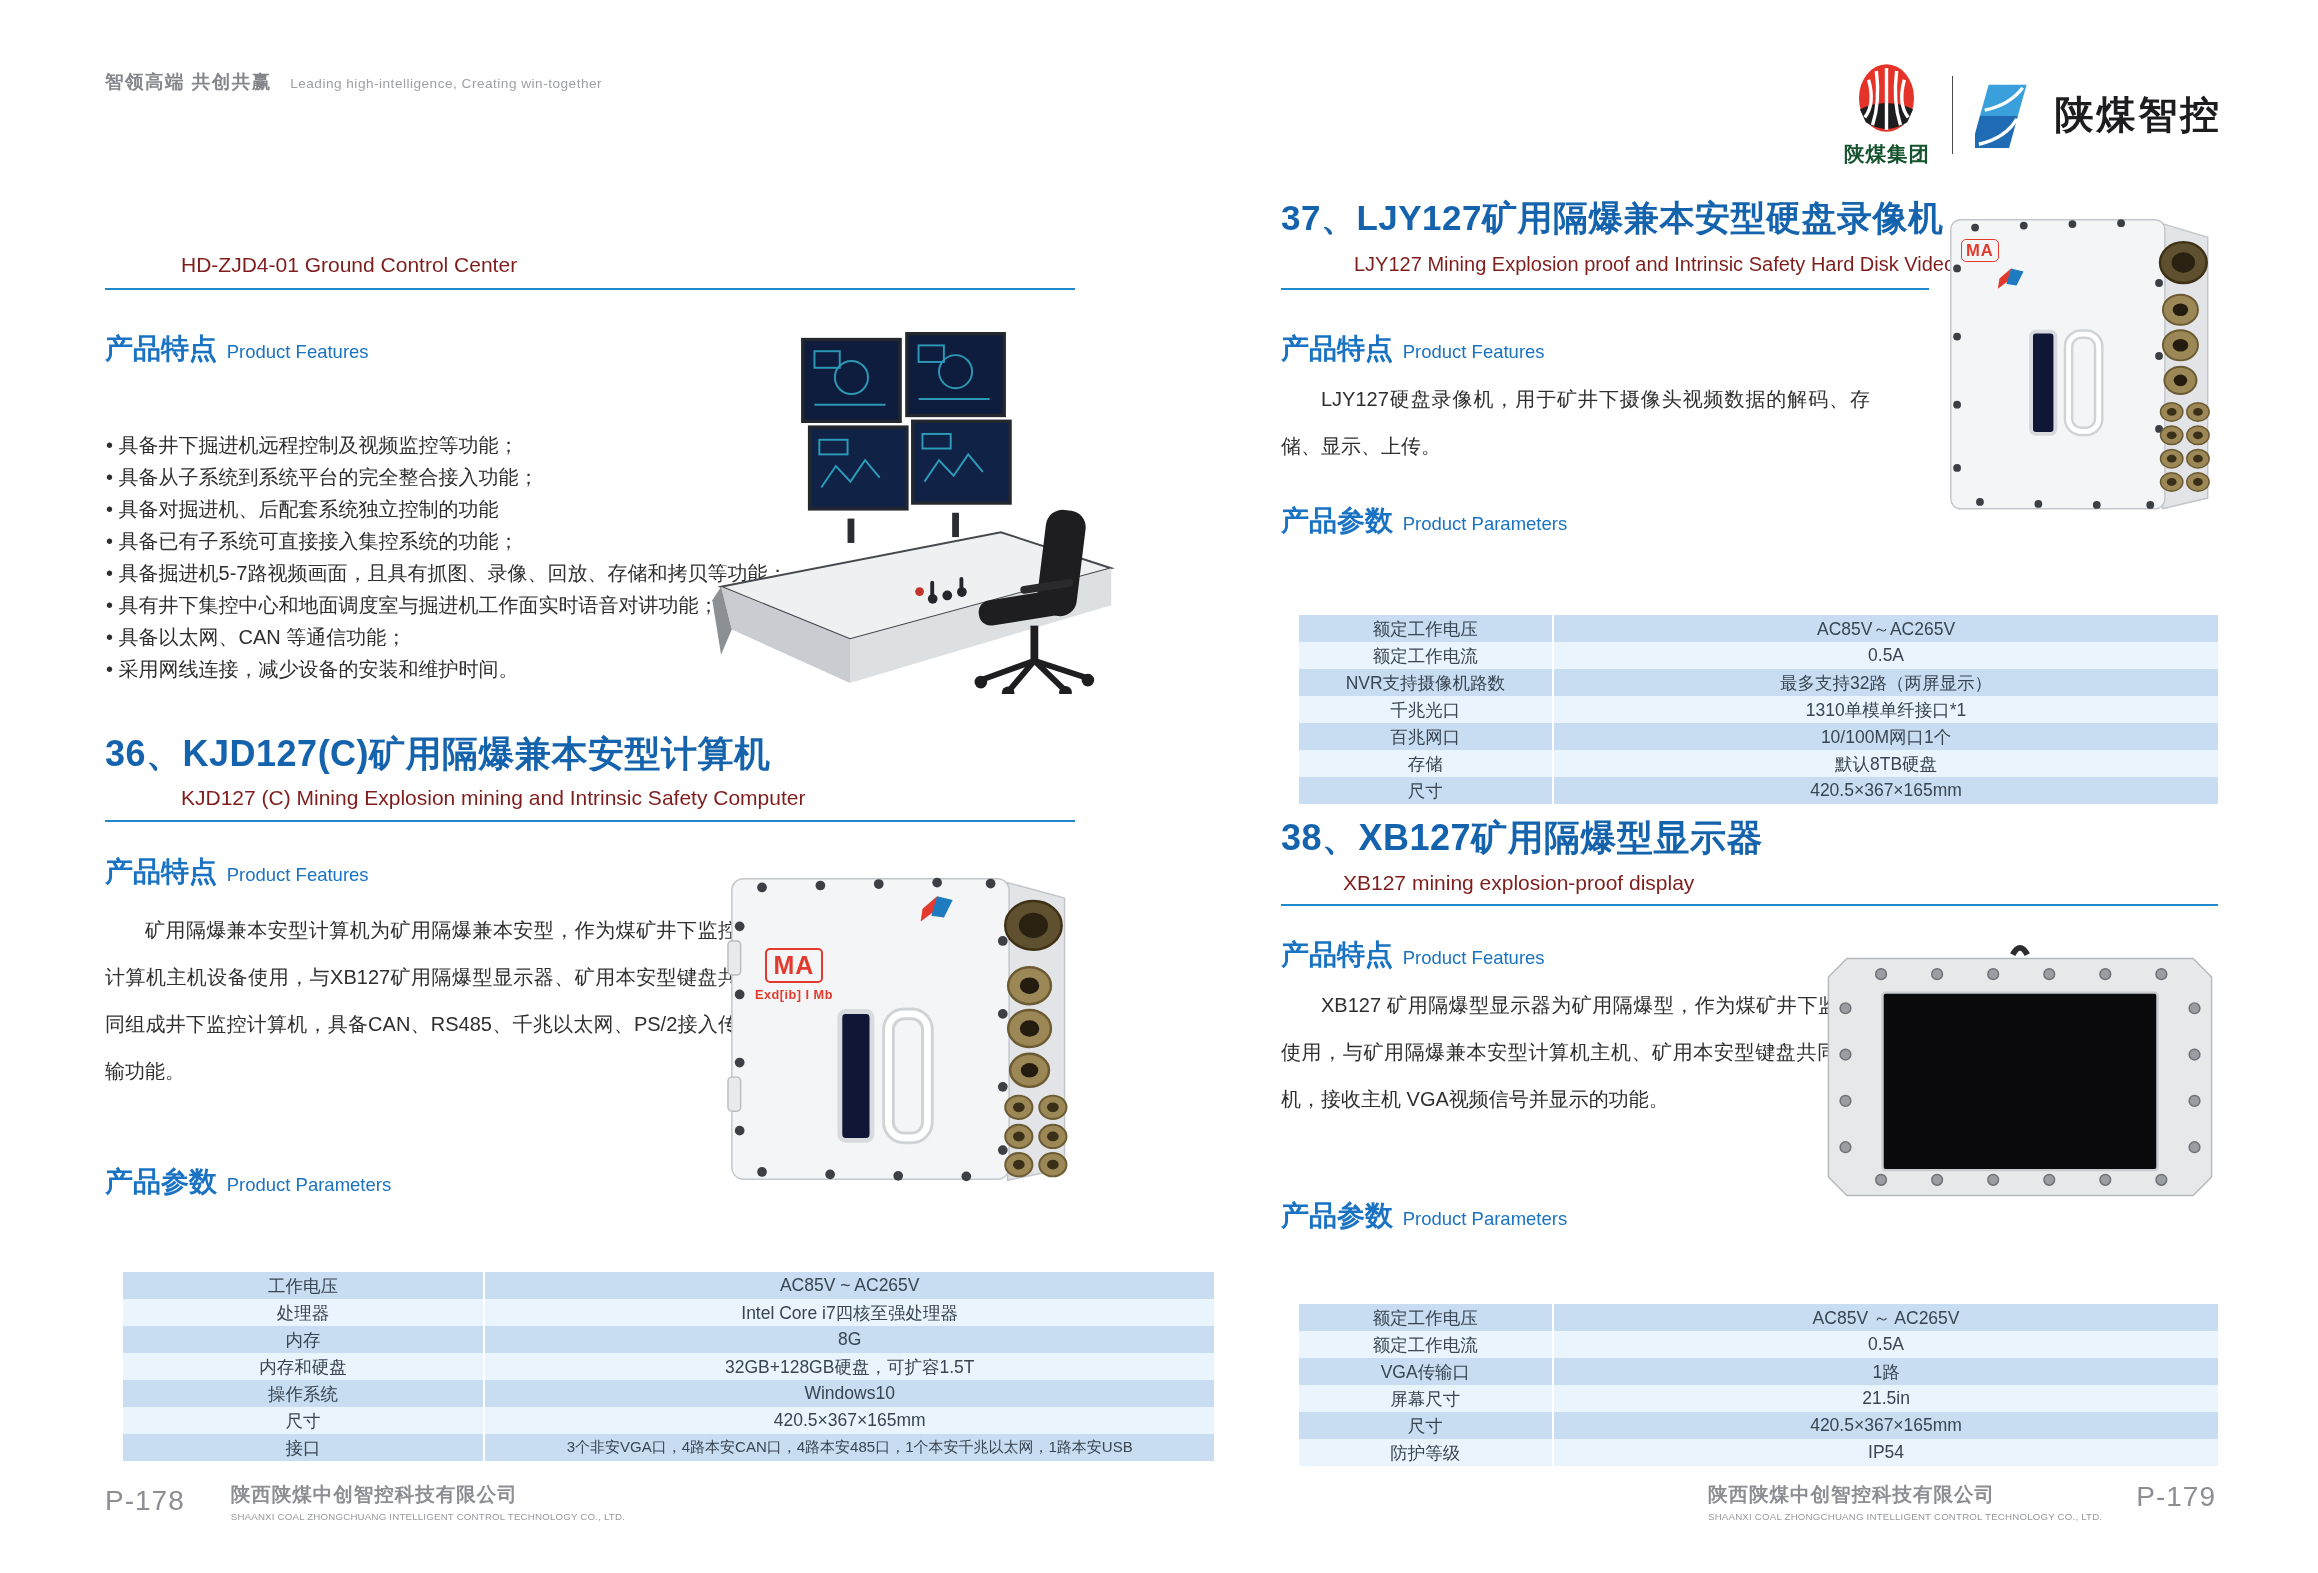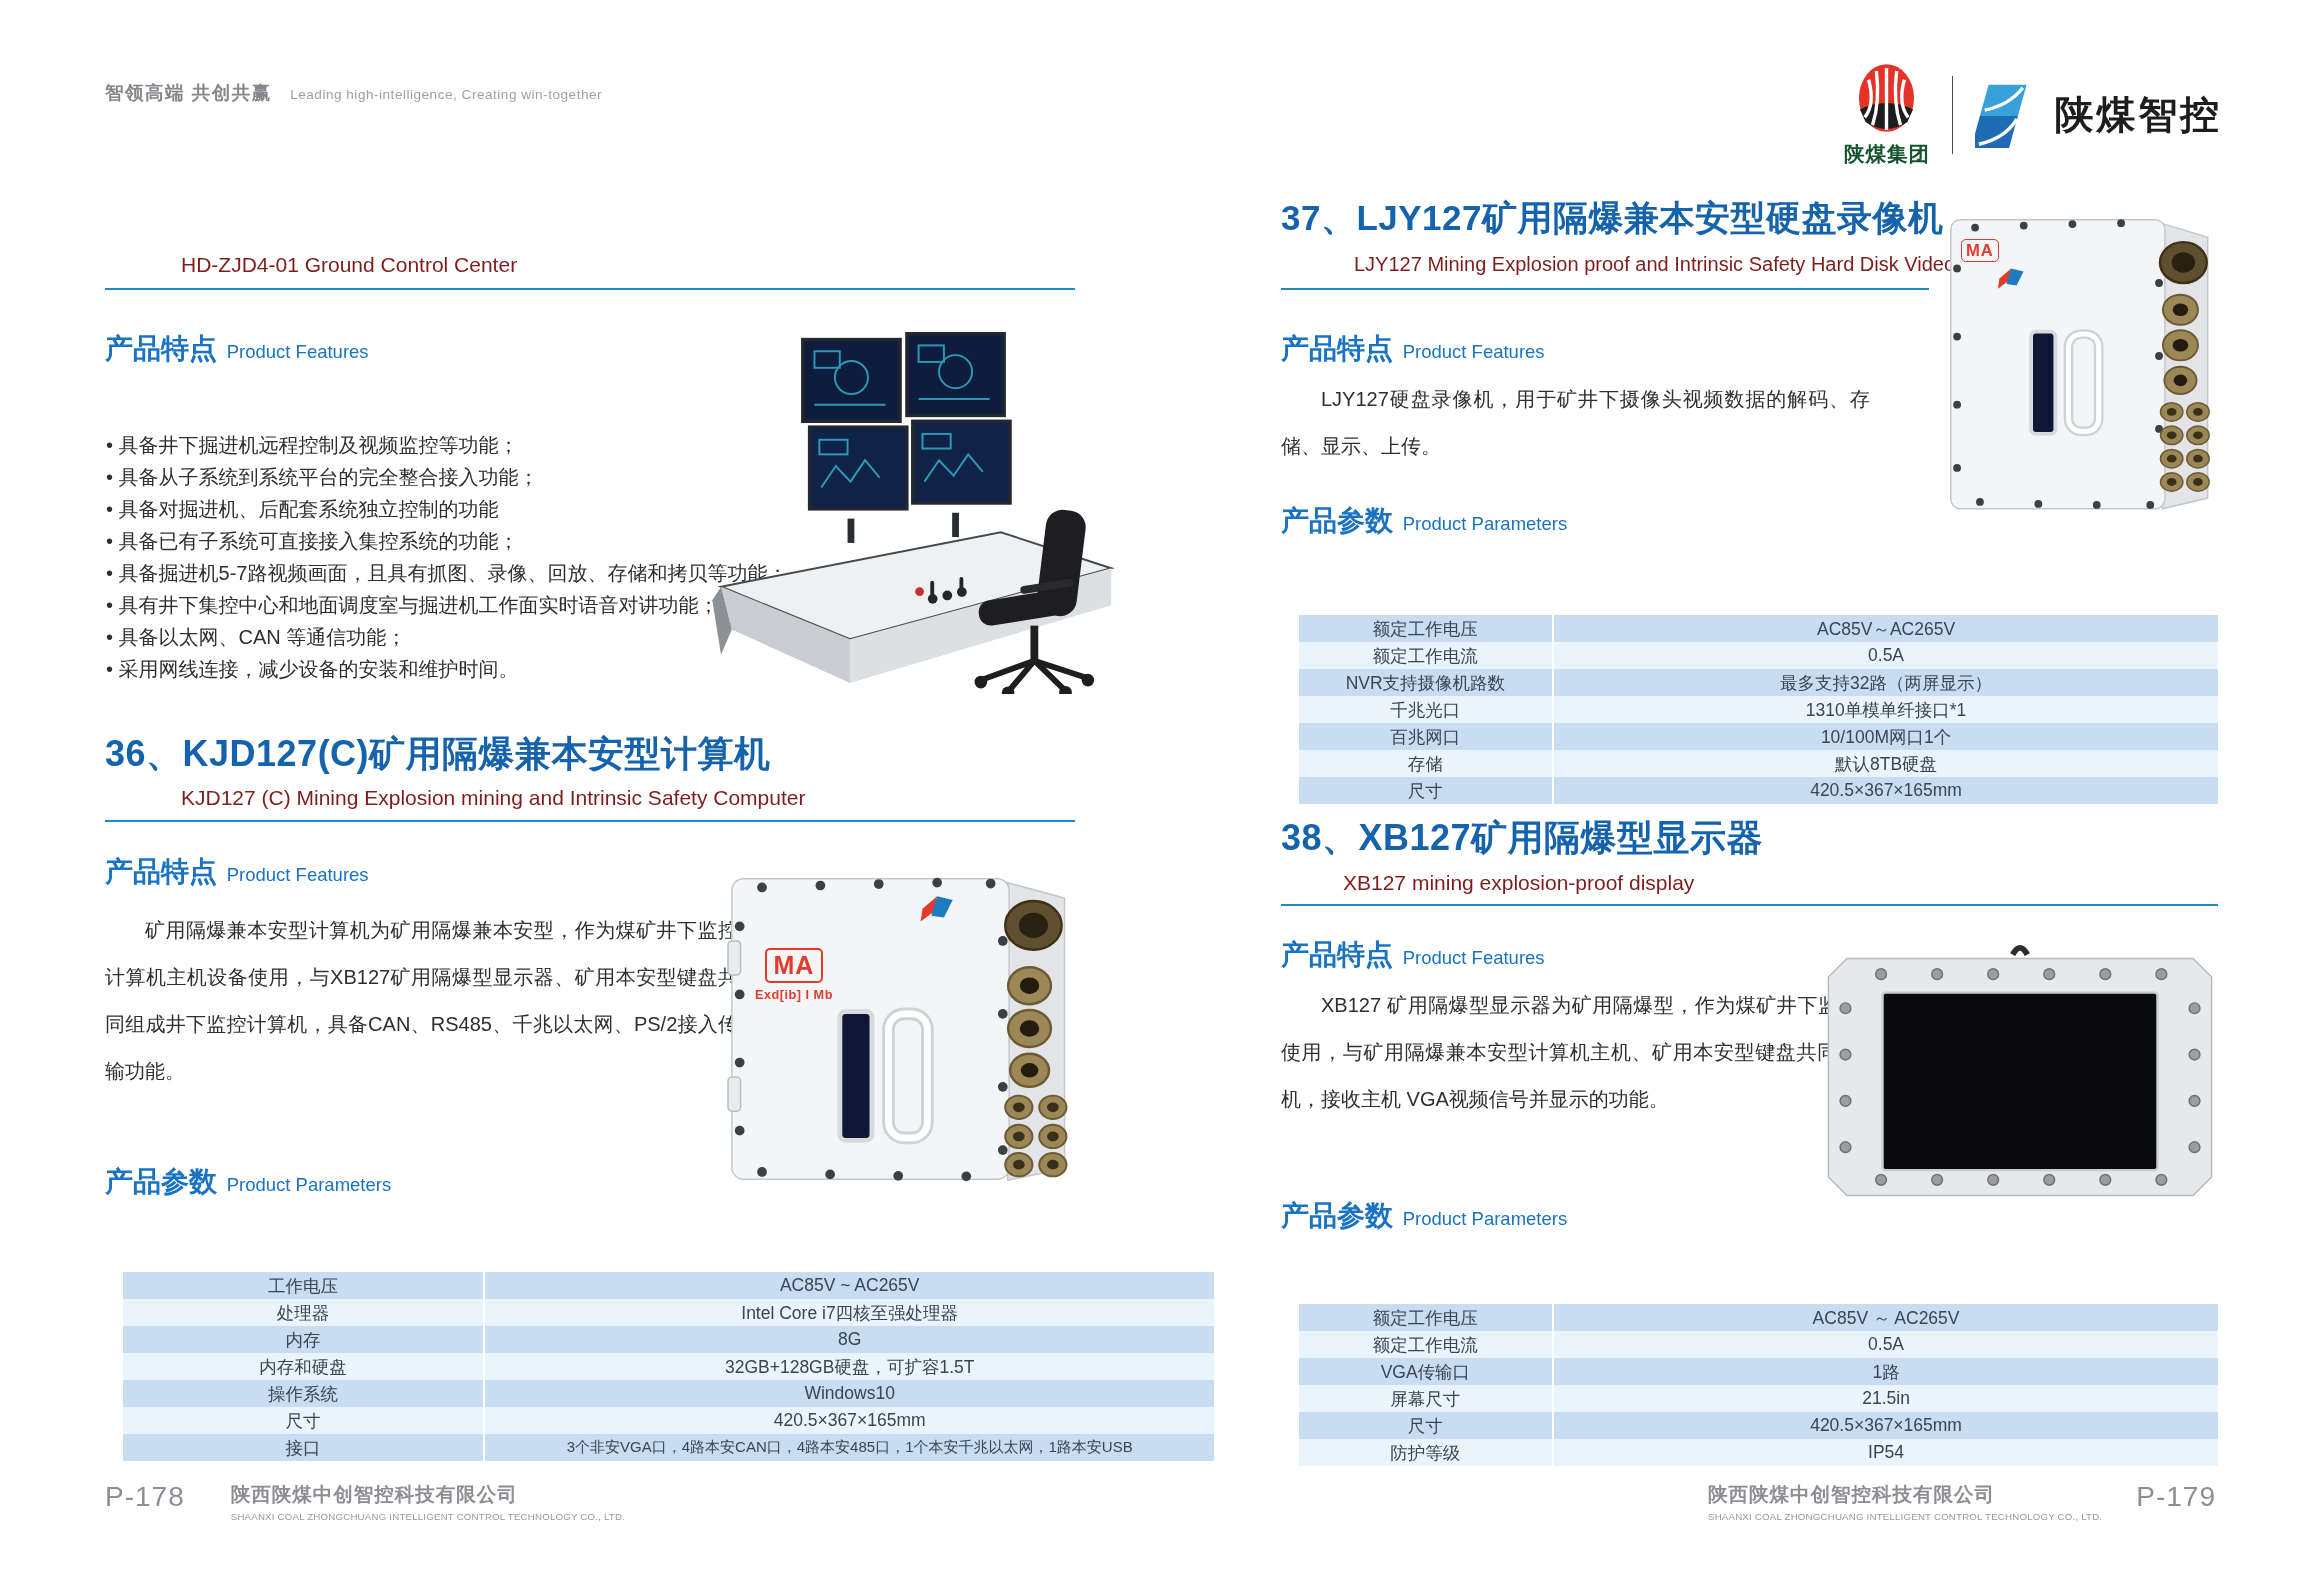--- a/index.html
+++ b/index.html
@@ -1,20 +1,20 @@
 <!DOCTYPE html>
 <html style="font-size:7.8px"><head>
 <meta charset="utf-8">
 <style>
   html,body{margin:0;padding:0;background:#ffffff;}
   .page{position:relative;width:2319px;height:1574px;background:#ffffff;overflow:hidden;
         font-family:"Liberation Sans","DejaVu Sans",sans-serif;color:#2f2f2f;}
 
   
-  .slogan{position:absolute;left:105px;top:80px;white-space:nowrap;}
+  .slogan{position:absolute;left:105px;top:69px;white-space:nowrap;}
   .slogan-cn{font-size:18.5px;font-weight:600;color:#85868c;letter-spacing:1.5px;}
   .slogan-en{font-size:13.6px;color:#9fa0a6;margin-left:18.5px;letter-spacing:0.5px;}
   .logos{position:absolute;right:97px;top:63px;display:flex;align-items:center;}
   .logo-group{display:flex;flex-direction:column;align-items:center;margin-right:22px;}
   .logo-group-text{font-size:20.5px;font-weight:700;color:#14532d;margin-top:3.9px;letter-spacing:1px;}
   .logo-vdiv{width:1.5px;height:78px;background:#4a4a4c;margin:0 22px 0 0;}
   .logo-brand{display:flex;align-items:center;}
   .logo-brand-text{font-size:39px;font-weight:800;color:#1d1d1f;letter-spacing:2.9px;margin-left:23px;}
 
   
@@ -38,21 +38,21 @@
   .prow:nth-child(odd){--bg:#c9ddf2;}
   .prow:nth-child(even){--bg:#e9f4fc;}
   .pcell{background:var(--bg);display:flex;align-items:center;justify-content:center;
          font-size:17.5px;color:#394552;white-space:nowrap;}
   .pcell.v{flex:1;margin-left:2.4px;}
   .ptable.wide-key .pcell.k{width:33%;}
   .ptable.narrow-key .pcell.k{width:27.5%;}
   .pcell.tight{font-size:15px;}
 
   
-  .footer-left{position:absolute;left:105px;top:1481px;display:flex;align-items:flex-start;}
+  .footer-left{position:absolute;left:105px;top:1481px;display:flex;align-items:center;}
   .footer-right{position:absolute;right:103px;top:1481px;display:flex;align-items:flex-start;}
   .pageno{font-size:28px;font-weight:300;color:#8d8e93;letter-spacing:1px;}
   .company{display:flex;flex-direction:column;}
   .footer-left .company{margin-left:46px;}
   .footer-right .company{margin-right:34px;}
   .company-cn{font-size:19.5px;font-weight:700;color:#8d8e93;letter-spacing:1px;}
   .company-en{font-size:9.7px;color:#97989d;letter-spacing:0.2px;margin-top:2.9px;}
 
   
   .illus{position:absolute;}

